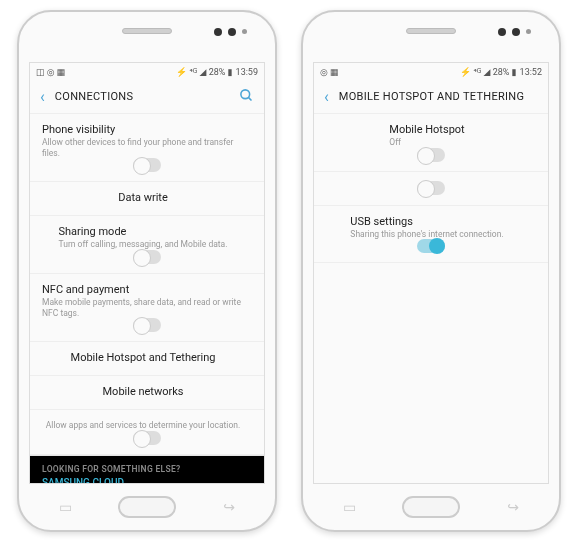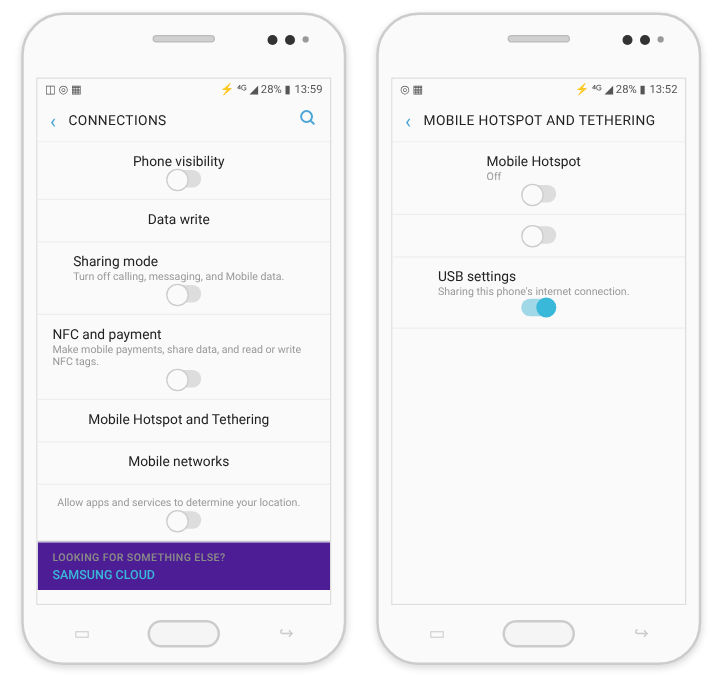--- a/index.html
+++ b/index.html
@@ -154,21 +154,21 @@
     .toggle-on { background: #a0d8e8; }
     .toggle-on::after {
       content: "";
       position: absolute;
       right: 0px; top: -1px;
       width: 16px; height: 16px;
       background: #3ab8d9;
       border-radius: 50%;
     }
     .footer-section {
-      background: #4c1d95;
+      background: #000000;
       padding: 8px 12px 6px;
       border-top: 1px solid #e5e5e5;
     }
     .footer-label {
       font-size: 8.5px;
       color: #888;
       font-weight: 600;
       letter-spacing: 0.3px;
     }
     .footer-link {
@@ -228,20 +228,21 @@
         <svg width="15" height="15" viewBox="0 0 24 24" fill="none" stroke="#4ca5d6" stroke-width="2.5">
             <circle cx="10" cy="10" r="7"></circle>
             <line x1="20" y1="20" x2="15" y2="15"></line>
           </svg>
       </span>
     </div>
     <div class="list">
       <div class="item">
         <div class="item-text">
           <div class="item-title">Phone visibility</div>
+          <div class="item-sub">Allow other devices to find your phone and transfer files.</div>
         </div>
         <div class="toggle toggle-off"></div>
       </div>
       <div class="item">
         <div class="item-text">
             <div class="item-title">Data write</div>
           </div>
       </div>
       <div class="item">
         <div class="item-text">

